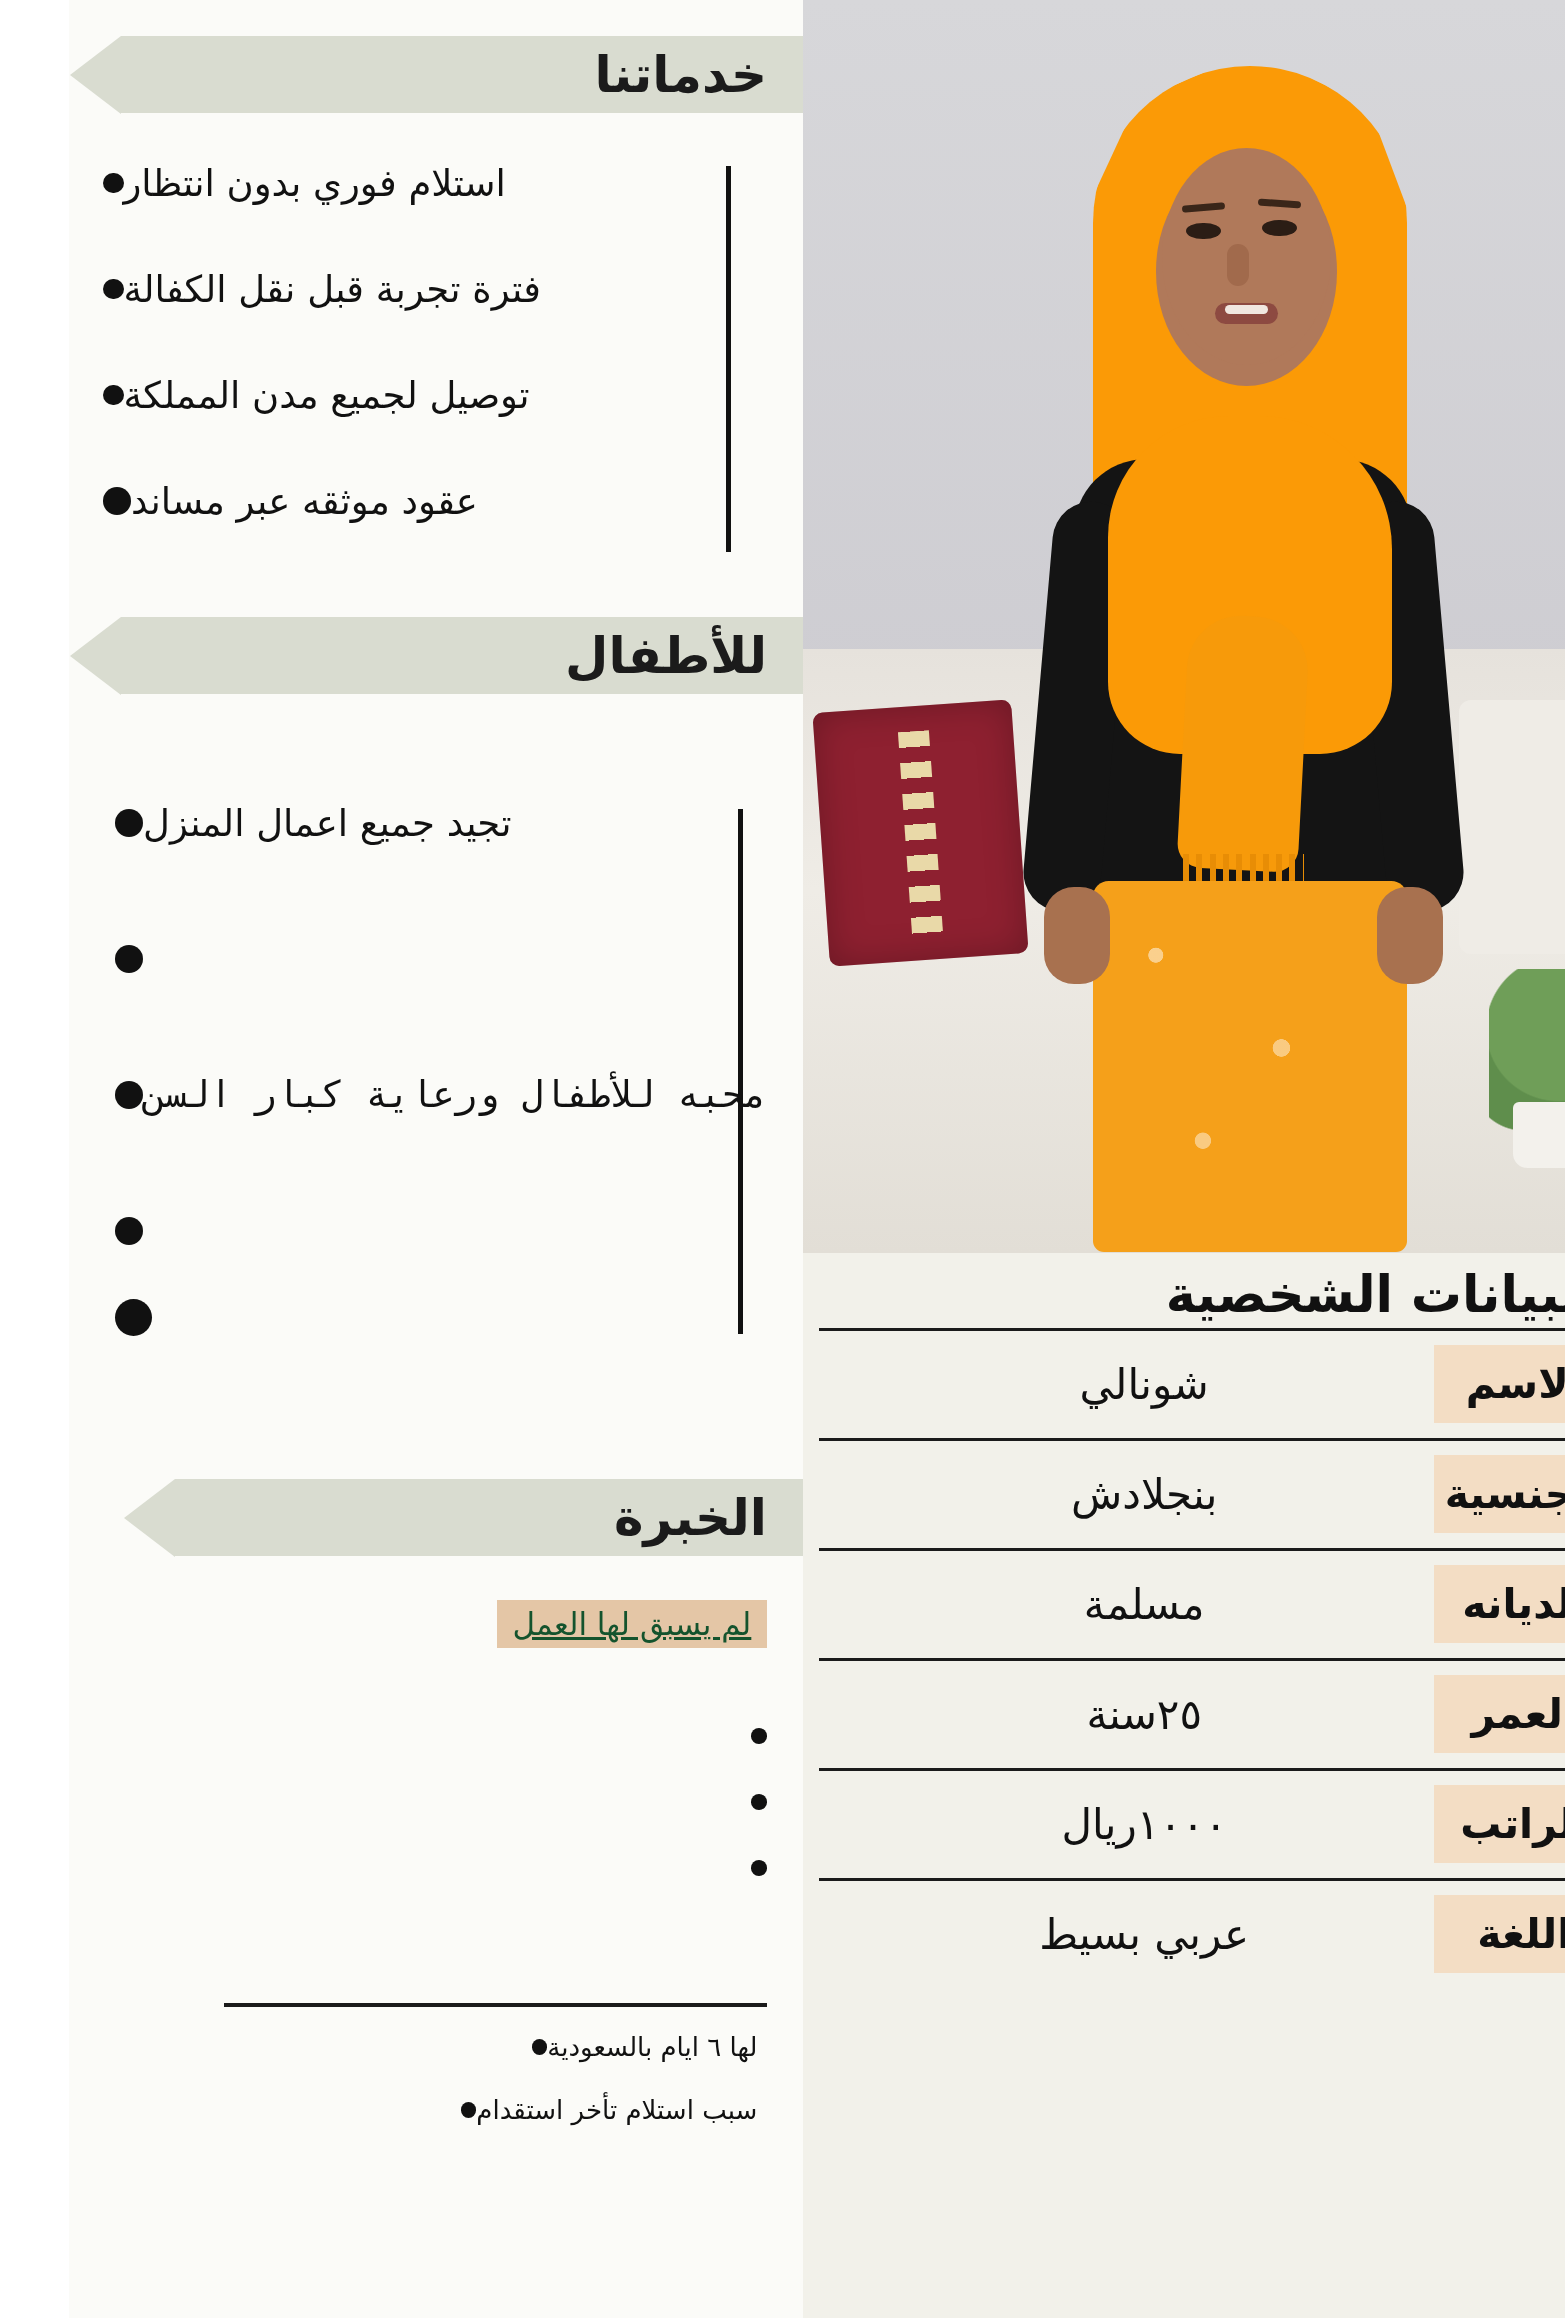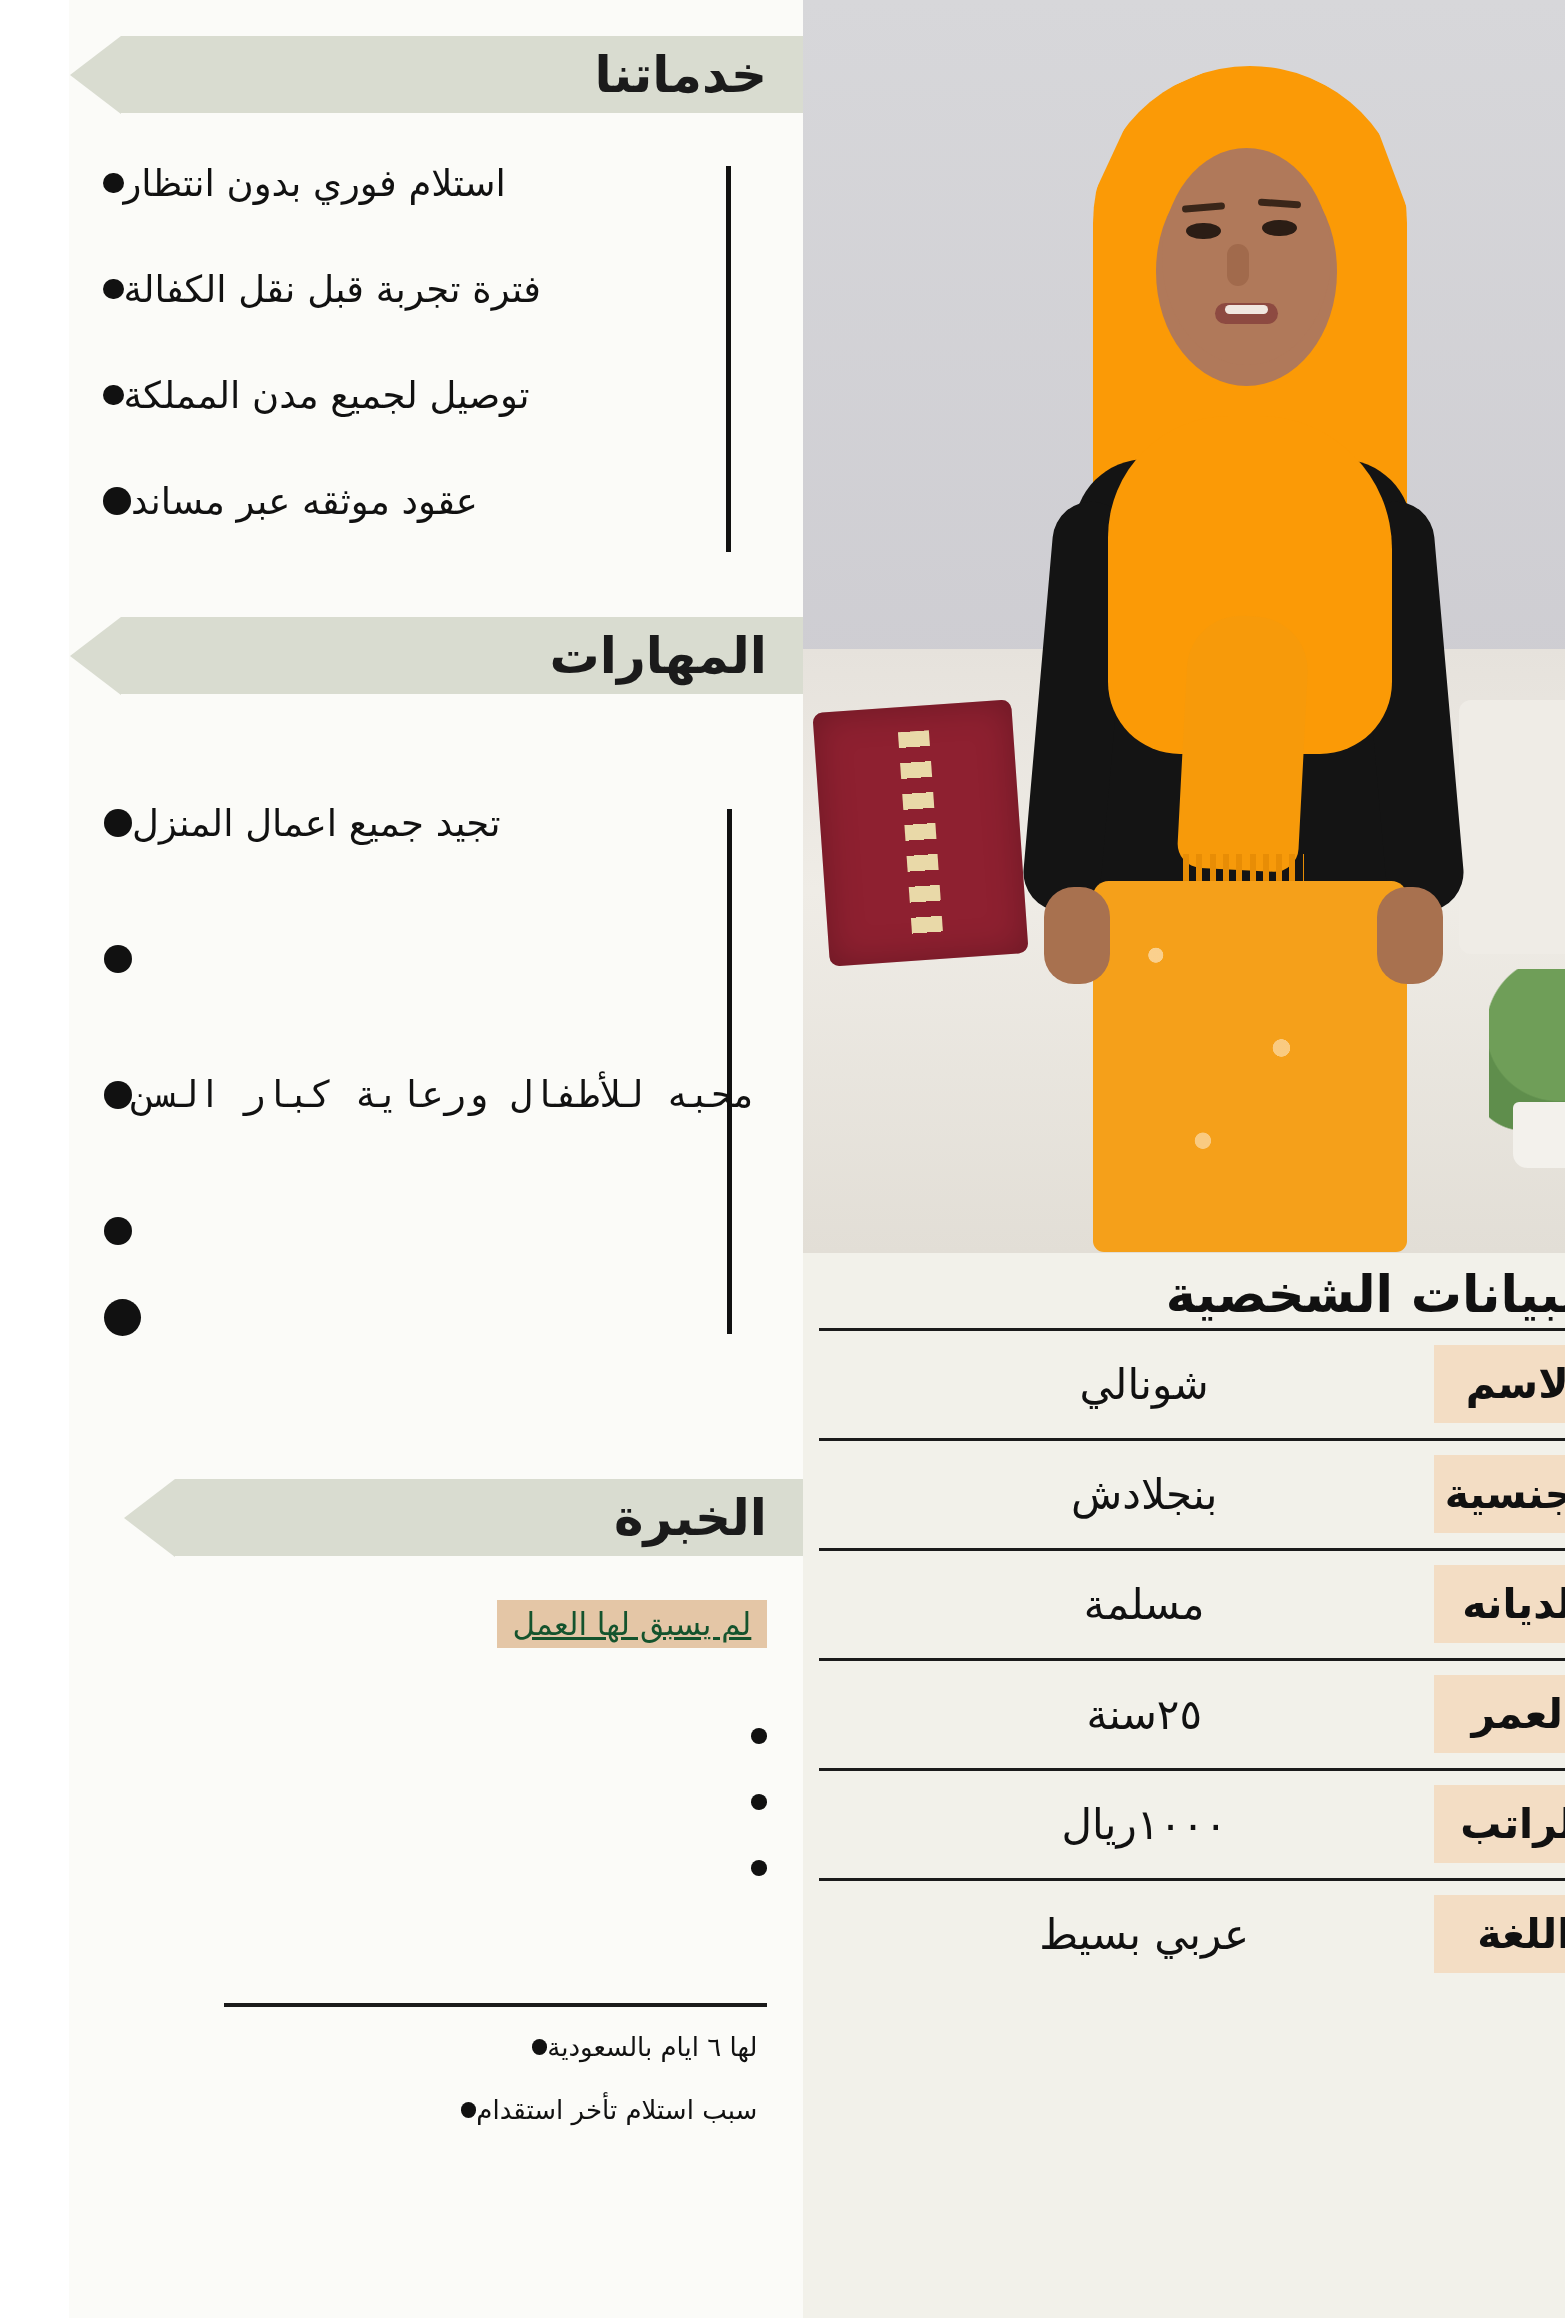--- a/index.html
+++ b/index.html
@@ -346,24 +346,24 @@
         <span class="dot"></span>
         <span class="txt">توصيل لجميع مدن المملكة</span>
       </div>
       <div class="bullet-row" style="height:106px;">
         <span class="dot big"></span>
         <span class="txt">عقود موثقه عبر مساند</span>
       </div>
     </div>
 
     <div class="ribbon" style="top:617px; right:0; width:682px;">
-      <span class="ribbon-title">المهارات</span>
-    </div>
-
-    <div class="bullet-list" style="top:755px; right:35px; width:664px;">
+      <span class="ribbon-title">للأطفال</span>
+    </div>
+
+    <div class="bullet-list" style="top:755px; right:24px; width:664px;">
       <div class="vline" style="top:54px; height:525px; right:36px;"></div>
 
       <div class="bullet-row" style="height:136px;">
         <span class="dot big"></span>
         <span class="txt">تجيد جميع اعمال المنزل</span>
       </div>
       <div class="bullet-row" style="height:136px;">
         <span class="dot big"></span>
       </div>
       <div class="bullet-row" style="height:136px;font-family:Liberation Mono, monospace;">

